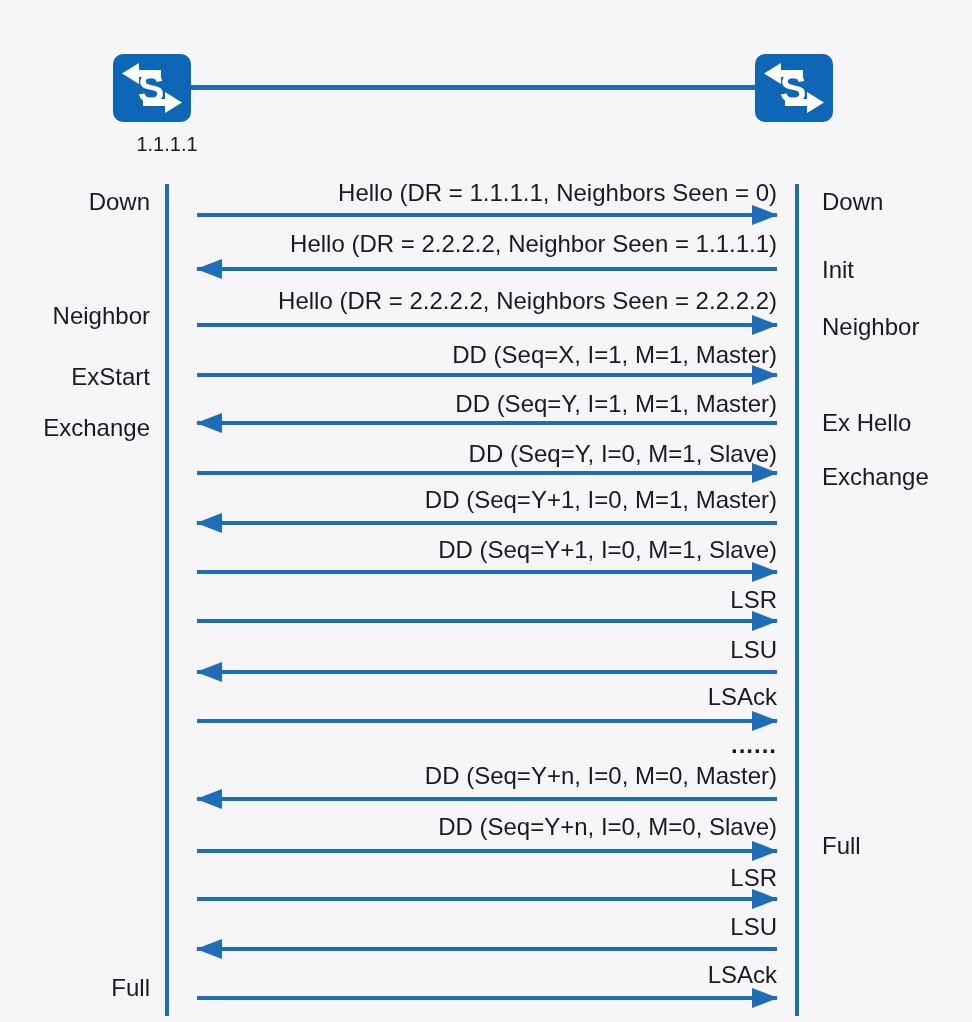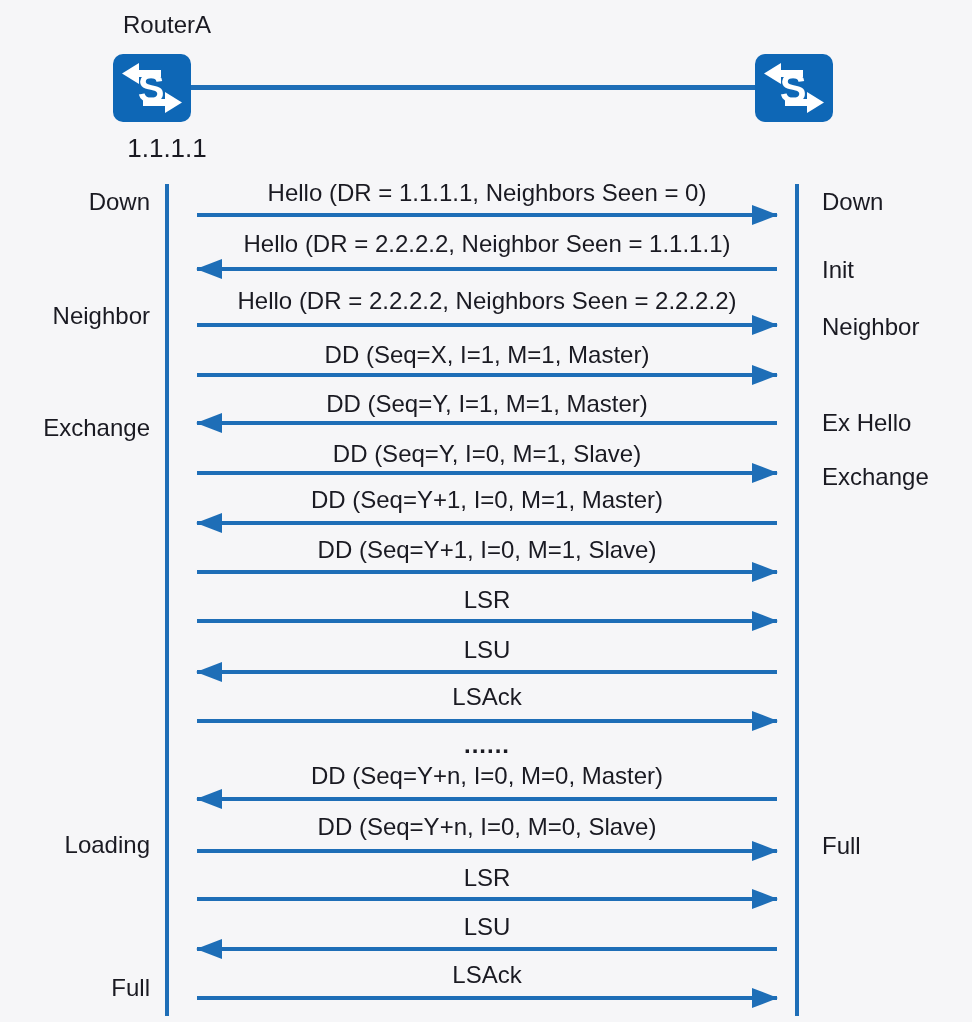--- a/index.html
+++ b/index.html
@@ -7,50 +7,49 @@
     --icon-blue:#0e67b6;
     --ink:#1a1a22;
     --bg:#f6f6f8;
   }
   *{margin:0;padding:0;box-sizing:border-box;}
   body{background:#fff;font-family:"Liberation Sans","DejaVu Sans",sans-serif;color:var(--ink);}
   .stage{position:relative;width:972px;height:1022px;background:var(--bg);overflow:hidden;}
 
   
   .router-name{position:absolute;width:200px;text-align:center;font-size:24px;top:11px;}
-  .router-ip{position:absolute;width:200px;text-align:center;font-size:26px;top:133px;}
+  .router-ip{position:absolute;width:200px;text-align:center;font-size:20px;top:133px;}
   .router-icon{position:absolute;top:54px;width:78px;height:68px;}
   .link-line{position:absolute;top:85px;left:191px;width:564px;height:5px;background:var(--blue);}
 
   
   .lifeline{position:absolute;top:184px;height:832px;width:4px;background:var(--blue);}
   .lifeline.a{left:165px;}
   .lifeline.b{left:795px;}
 
   
   .state{position:absolute;font-size:24px;white-space:nowrap;}
   .state.left{left:0;width:150px;text-align:right;}
   .state.right{left:822px;text-align:left;}
 
   
   .messages{position:absolute;left:197px;top:0;width:580px;height:1022px;}
-  .msg-label{position:absolute;left:0;width:100%;text-align:center;font-size:24px;white-space:nowrap;}
+  .msg-label{position:absolute;left:0;width:100%;text-align:right;font-size:24px;white-space:nowrap;}
   .msg-dots{font-weight:bold;letter-spacing:1px;}
   .arrow{position:absolute;left:0;width:100%;height:4px;background:var(--blue);}
   .arrow::after{content:"";position:absolute;top:-8px;width:0;height:0;
     border-top:10px solid transparent;border-bottom:10px solid transparent;}
   .arrow.right::after{right:-1px;border-left:26px solid var(--blue);}
   .arrow.left::after{left:-1px;border-right:26px solid var(--blue);}
 </style>
 </head>
 <body>
 
 <div class="stage">
 
-  <div class="router-name" style="left:67px">RouterA</div>
   <div class="router-icon" style="left:113px">
     <svg width="78" height="68" viewBox="0 0 78 68">
       <rect x="0" y="0" width="78" height="68" rx="10" fill="#0e67b6"></rect>
       <rect x="22" y="16" width="26" height="7" fill="#fff"></rect>
       <polygon points="9,19.5 26,9 26,30" fill="#fff"></polygon>
       <rect x="30" y="45" width="26" height="7" fill="#fff"></rect>
       <polygon points="69,48.5 52,38 52,59" fill="#fff"></polygon>
       <text x="38" y="48" font-size="40" font-weight="bold" fill="#fff" text-anchor="middle" font-family="Liberation Sans, DejaVu Sans, sans-serif">S</text>
     </svg>
   </div>
@@ -67,22 +66,22 @@
     </svg>
   </div>
 
   <div class="link-line"></div>
 
   <div class="lifeline a"></div>
   <div class="lifeline b"></div>
 
   <div class="state left" style="top:188px">Down</div>
   <div class="state left" style="top:302px">Neighbor</div>
+  <div class="state left" style="top:363px">ExStart</div>
   <div class="state left" style="top:414px">Exchange</div>
-  <div class="state left" style="top:831px">Loading</div>
   <div class="state left" style="top:974px">Full</div>
 
   <div class="state right" style="top:188px">Down</div>
   <div class="state right" style="top:256px">Init</div>
   <div class="state right" style="top:313px">Neighbor</div>
   <div class="state right" style="top:409px">Ex Hello</div>
   <div class="state right" style="top:463px">Exchange</div>
   <div class="state right" style="top:832px">Full</div>
 
   <div class="messages">

